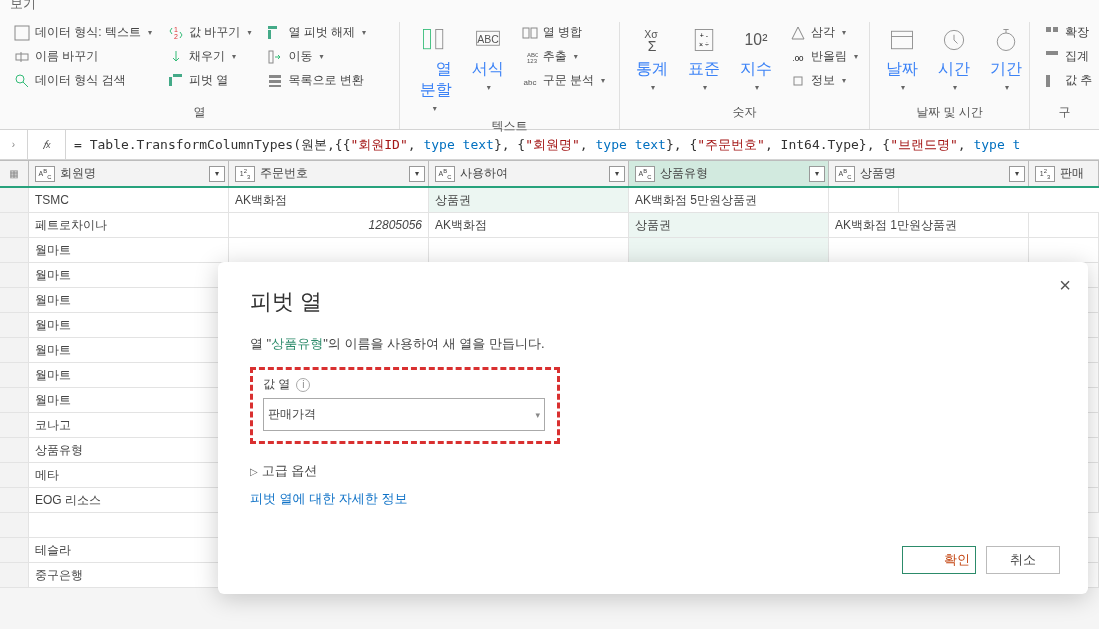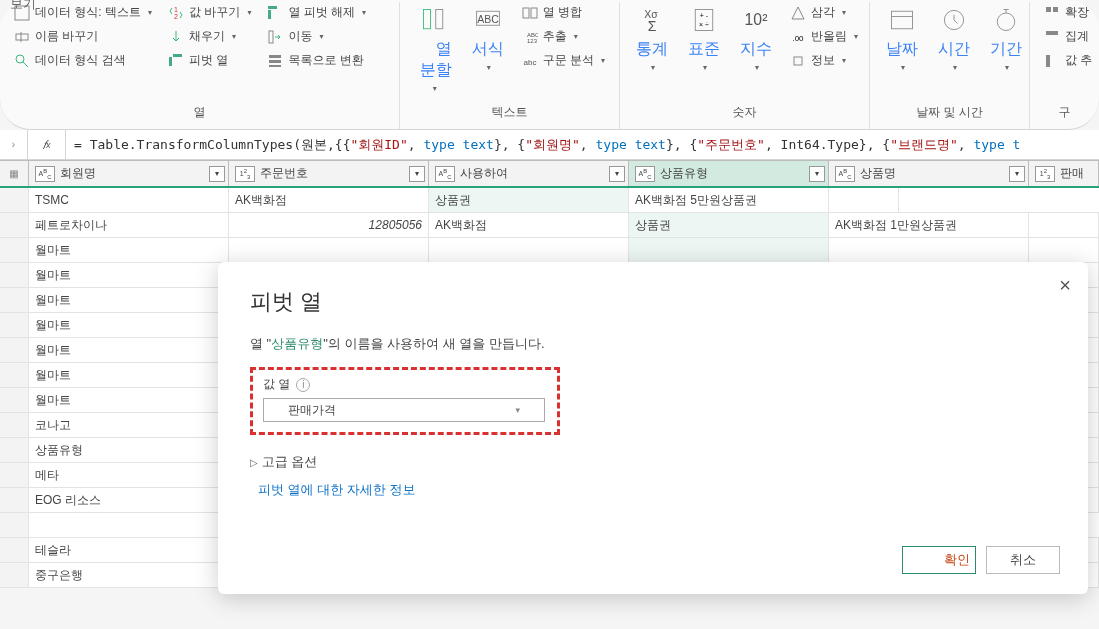--- a/index.html
+++ b/index.html
@@ -2,21 +2,21 @@
 <html><head>
   <meta charset="utf-8">
   <style>
     * { margin: 0; padding: 0; box-sizing: border-box; }
     body { font-family: "Segoe UI", "Malgun Gothic", sans-serif; font-size: 12px; background: #f5f5f5; width: 1099px; height: 629px; overflow: hidden; position: relative; }
 
     
     .top-partial { position: absolute; top: -5px; left: 10px; color: #666; font-size: 13px; }
 
     
-    .ribbon { background: #fafafa; border-bottom: 1px solid #d4d4d4; height: 130px; display: flex; padding-top: 2px; border-radius: 31px; }
+    .ribbon { background: #fafafa; border-bottom: 1px solid #d4d4d4; height: 130px; display: flex; padding-top: 22px; }
     .ribbon-group { border-right: 1px solid #e0e0e0; padding: 0 10px 5px; display: flex; flex-direction: column; }
     .ribbon-group-content { flex: 1; display: flex; align-items: flex-start; gap: 8px; }
     .ribbon-group-label { text-align: center; font-size: 12px; color: #555; padding: 3px 0; }
     .ribbon-col { display: flex; flex-direction: column; gap: 3px; }
     .ribbon-item { display: flex; align-items: center; gap: 5px; padding: 2px 4px; white-space: nowrap; color: #444; font-size: 12px; }
     .ribbon-big { display: flex; flex-direction: column; align-items: center; gap: 3px; padding: 2px 6px; }
     .ribbon-big-label { font-size: 16px; color: #3b82f6; text-align: right; }
     .ribbon-icon-sm { width: 16px; height: 16px; display: inline-flex; align-items: center; justify-content: center; }
     .ribbon-icon-lg { width: 32px; height: 32px; display: flex; align-items: center; justify-content: center; }
     .dropdown-arrow { font-size: 8px; color: #666; margin-left: 2px; }
@@ -56,24 +56,24 @@
     .c6 { width: 70px; }
 
     
     .dialog { position: absolute; left: 218px; top: 262px; width: 870px; height: 332px; background: #fff; border-radius: 6px; box-shadow: 0 4px 24px rgba(0,0,0,0.2); padding: 25px 32px 20px; }
     .dialog-close { position: absolute; top: 14px; right: 14px; width: 18px; height: 18px; color: #555; font-size: 20px; display: flex; align-items: center; justify-content: center; cursor: pointer; }
     .dialog-title { font-size: 22px; color: #333; font-weight: 400; margin-bottom: 18px; }
     .dialog-text { font-size: 13px; color: #444; margin-bottom: 14px; }
     .highlight-area { border: 3px dashed #d93030; padding: 6px 10px 10px; width: 310px; margin-bottom: 18px; }
     .field-label { font-size: 12px; color: #444; display: flex; align-items: center; gap: 6px; margin-bottom: 5px; }
     .info-icon { width: 14px; height: 14px; border: 1px solid #aaa; border-radius: 50%; font-size: 10px; display: inline-flex; align-items: center; justify-content: center; color: #888; }
-    .select-box { width: 282px; height: 24px; border: 1px solid #aaa; background: #fff; display: flex; align-items: center; justify-content: space-between; padding: 0 24px; font-size: 12px; color: #444; gap: 43px; }
+    .select-box { width: 282px; height: 33px; border: 1px solid #aaa; background: #fff; display: flex; align-items: center; justify-content: space-between; padding: 0 4px; font-size: 12px; color: #444; gap: 43px; }
     .expander { font-size: 13px; color: #444; margin-bottom: 10px; display: flex; align-items: center; gap: 4px; }
     .expander-tri { font-size: 10px; color: #666; }
-    .link { color: #0f72c7; font-size: 13px; margin-left: 8px; }
+    .link { color: #0f72c7; font-size: 13px; }
     .dialog-buttons { position: absolute; bottom: 20px; right: 28px; display: flex; gap: 10px; }
     .btn { width: 74px; height: 28px; border: 1px solid #bbb; background: #fff; font-size: 13px; display: flex; align-items: center; justify-content: center; color: #444; }
     .btn.primary { border-color: #2c8b6a; color: #c2410c; padding-left: 36px; }
     
     .hl-green { color: #2c8b6a; font-weight: 500;}
   </style>
 </head>
 <body>
 
 <div class="top-partial">보기</div>

